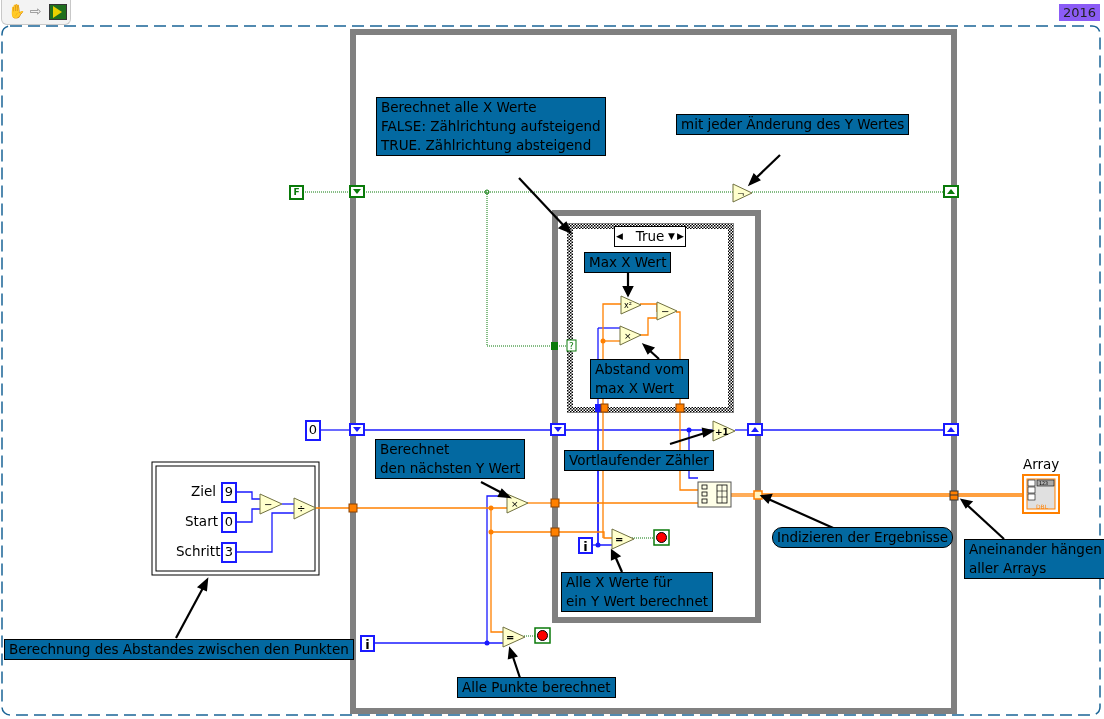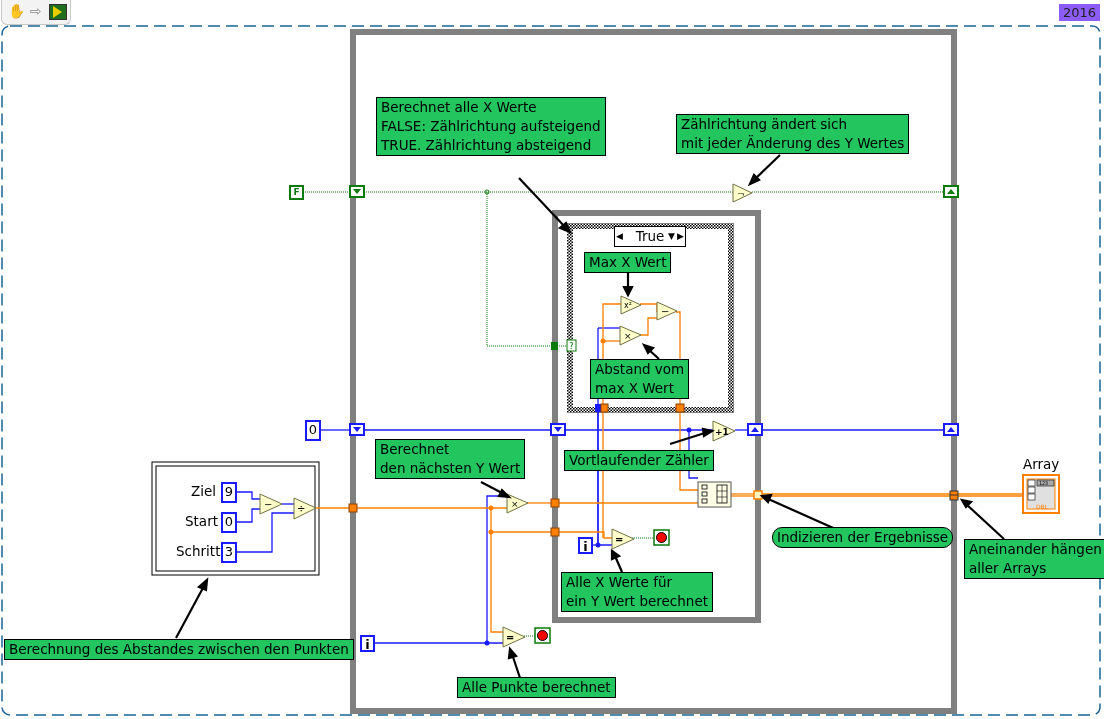--- a/index.html
+++ b/index.html
@@ -2,21 +2,21 @@
 <html><head>
 <meta charset="utf-8">
 <style>
   html,body{margin:0;padding:0;background:#fff;}
   body{width:1104px;height:719px;position:relative;overflow:hidden;font-family:"DejaVu Sans",sans-serif;}
   .tabbar{position:absolute;left:0;top:0;width:1104px;height:26px;}
   .tab{position:absolute;left:1px;top:0;width:68px;height:24px;background:#f3f3f3;border:1px solid #c8c8c8;border-top:none;border-radius:0 0 6px 6px;}
   .tab span{position:absolute;top:3px;font-size:14px;}
   .version{position:absolute;right:4px;top:4px;font-size:13px;background:#8b5cf6;padding:1px 4px;color:#222;}
   svg.diagram{position:absolute;left:0;top:0;}
-  .note{position:absolute;background:#22c55e;border:1px solid #000;font-size:13.5px;line-height:19px;padding:0 4px;color:#000;white-space:nowrap;font-family:"DejaVu Sans",sans-serif;}
+  .note{position:absolute;background:#0369a1;border:1px solid #000;font-size:13.5px;line-height:19px;padding:0 4px;color:#000;white-space:nowrap;font-family:"DejaVu Sans",sans-serif;}
   .const{position:absolute;border:2px solid #1a1aff;background:#fff;font-size:13px;line-height:15px;text-align:center;color:#000;font-family:"DejaVu Sans",sans-serif;}
   .label{position:absolute;font-size:13.5px;color:#000;font-family:"DejaVu Sans",sans-serif;}
   .case-sel{position:absolute;left:614px;top:226px;width:70px;height:19px;background:#fff;border:1px solid #000;font-size:13.5px;line-height:19px;text-align:center;}
   .case-sel .arr{position:absolute;top:0;font-size:9px;}
 </style>
 </head>
 <body>
 
 <div class="tabbar">
   <div class="tab">
@@ -266,21 +266,20 @@
   <span class="arr" style="right:10px;">▼</span>
   <span class="arr" style="right:1px;">▶</span>
 </div>
 
 <div class="note" style="left:376px;top:97px;">
   <div>Berechnet alle X Werte</div>
   <div>FALSE: Zählrichtung aufsteigend</div>
   <div>TRUE. Zählrichtung absteigend</div>
 </div>
 <div class="note" style="left:676px;top:114px;">
-  <div>Zählrichtung ändert sich</div>
   <div>mit jeder Änderung des Y Wertes</div>
 </div>
 <div class="note" style="left:584px;top:252px;">
   <div>Max X Wert</div>
 </div>
 <div class="note" style="left:590px;top:359px;">
   <div>Abstand vom</div>
   <div>max X Wert</div>
 </div>
 <div class="note" style="left:375px;top:439px;">

